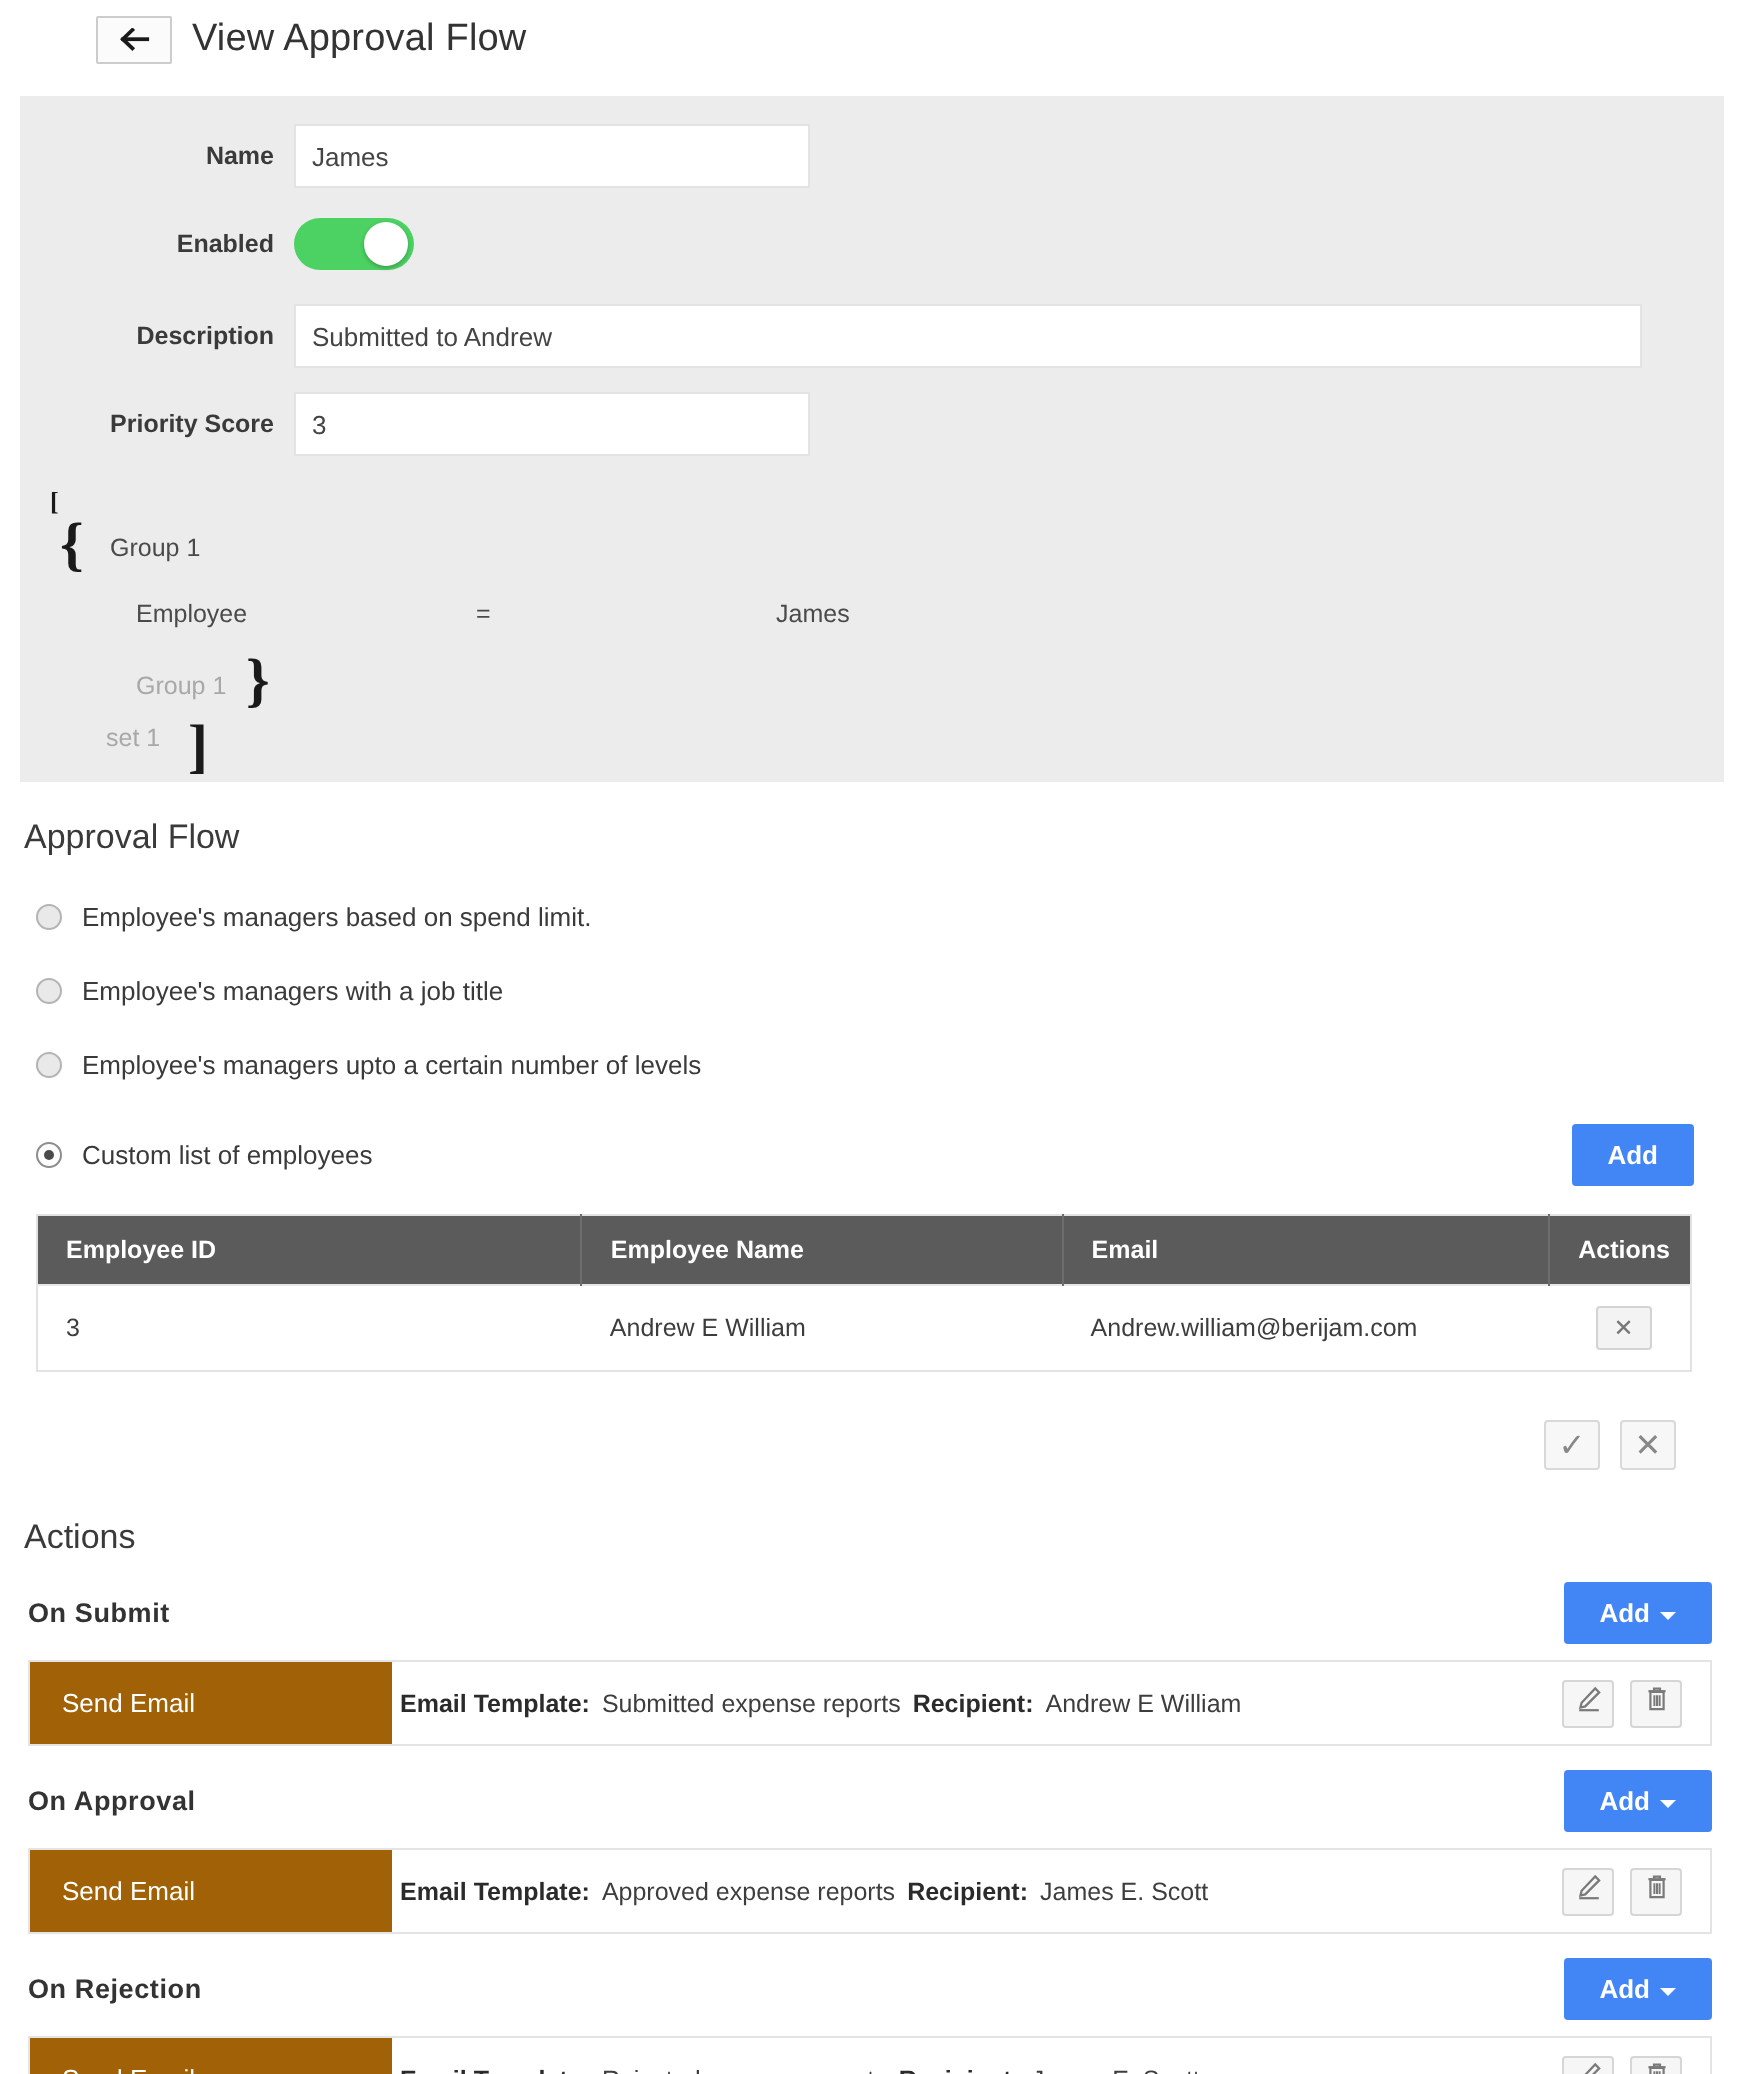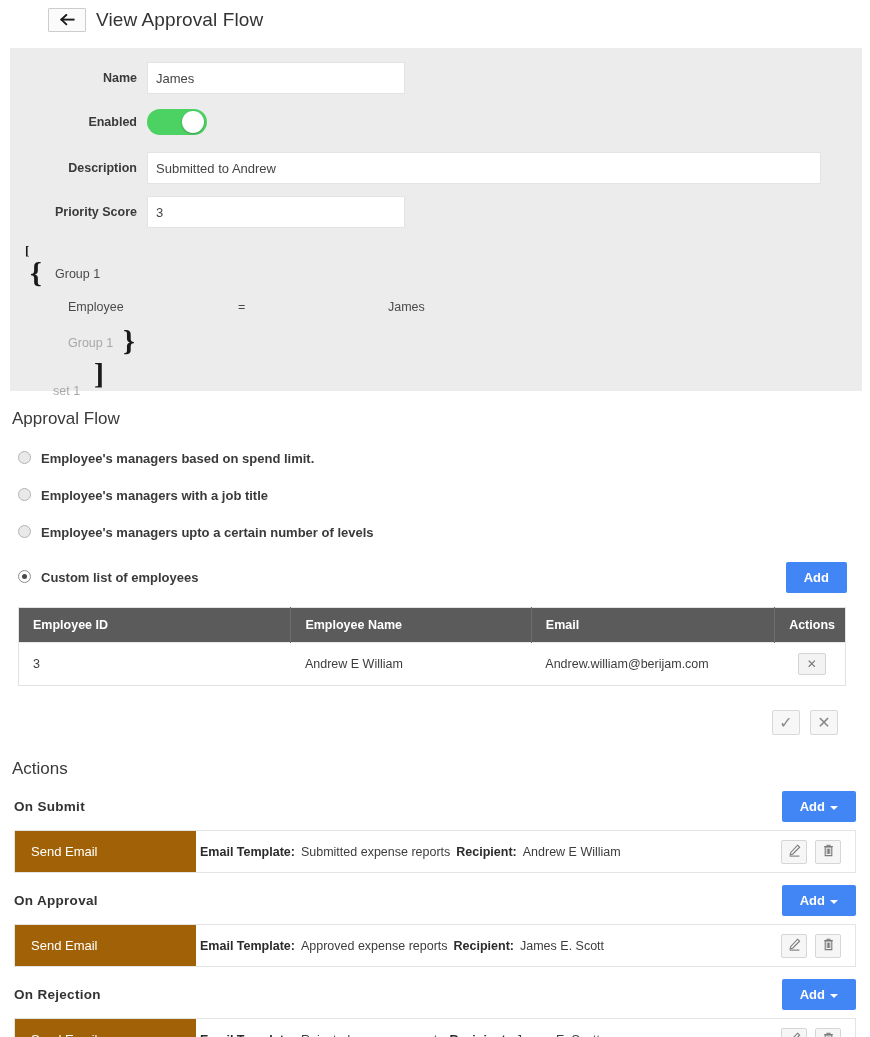--- a/index.html
+++ b/index.html
@@ -107,34 +107,33 @@
     width: 520px;
     display: flex;
   }
   .cond-values span { color: #4a4a4a; font-size: 12.5px; }
   .cv-field { width: 170px; }
   .cv-op    { width: 150px; }
   .cv-val   { width: 120px; }
 
   .grp-close-lbl { position: absolute; left: 58px; top: 96px; color: #a8a8a8; font-size: 12.5px; }
   .grp-close     { position: absolute; left: 113px; top: 86px; font-size: 30px; }
-  .set-close-lbl { position: absolute; left: 43px; top: 144px; color: #a8a8a8; font-size: 12.5px; }
+  .set-close-lbl { position: absolute; left: 43px; top: 122px; color: #a8a8a8; font-size: 12.5px; }
   .set-close     { position: absolute; left: 84px; top: 119px; font-size: 30px; }
 
   
   .section-title {
     font-size: 17px; font-weight: 400; color: #3a3a3a;
     margin: 18px 0 0 12px;
   }
   .radio-list { margin: 22px 0 0 18px; }
   .radio-item {
-    display: flex; align-items: flex-start;
+    display: flex; align-items: center;
     margin-bottom: 22px;
     cursor: pointer;
-    font-weight: bold;
   }
   .radio {
     width: 13px; height: 13px; border-radius: 50%;
     border: 1px solid #b4b4b4;
     background: #e9e9e9;
     margin-right: 10px;
     position: relative;
     flex: 0 0 13px;
   }
   .radio.checked { background: #fdfdfd; border-color: #8d8d8d; }

